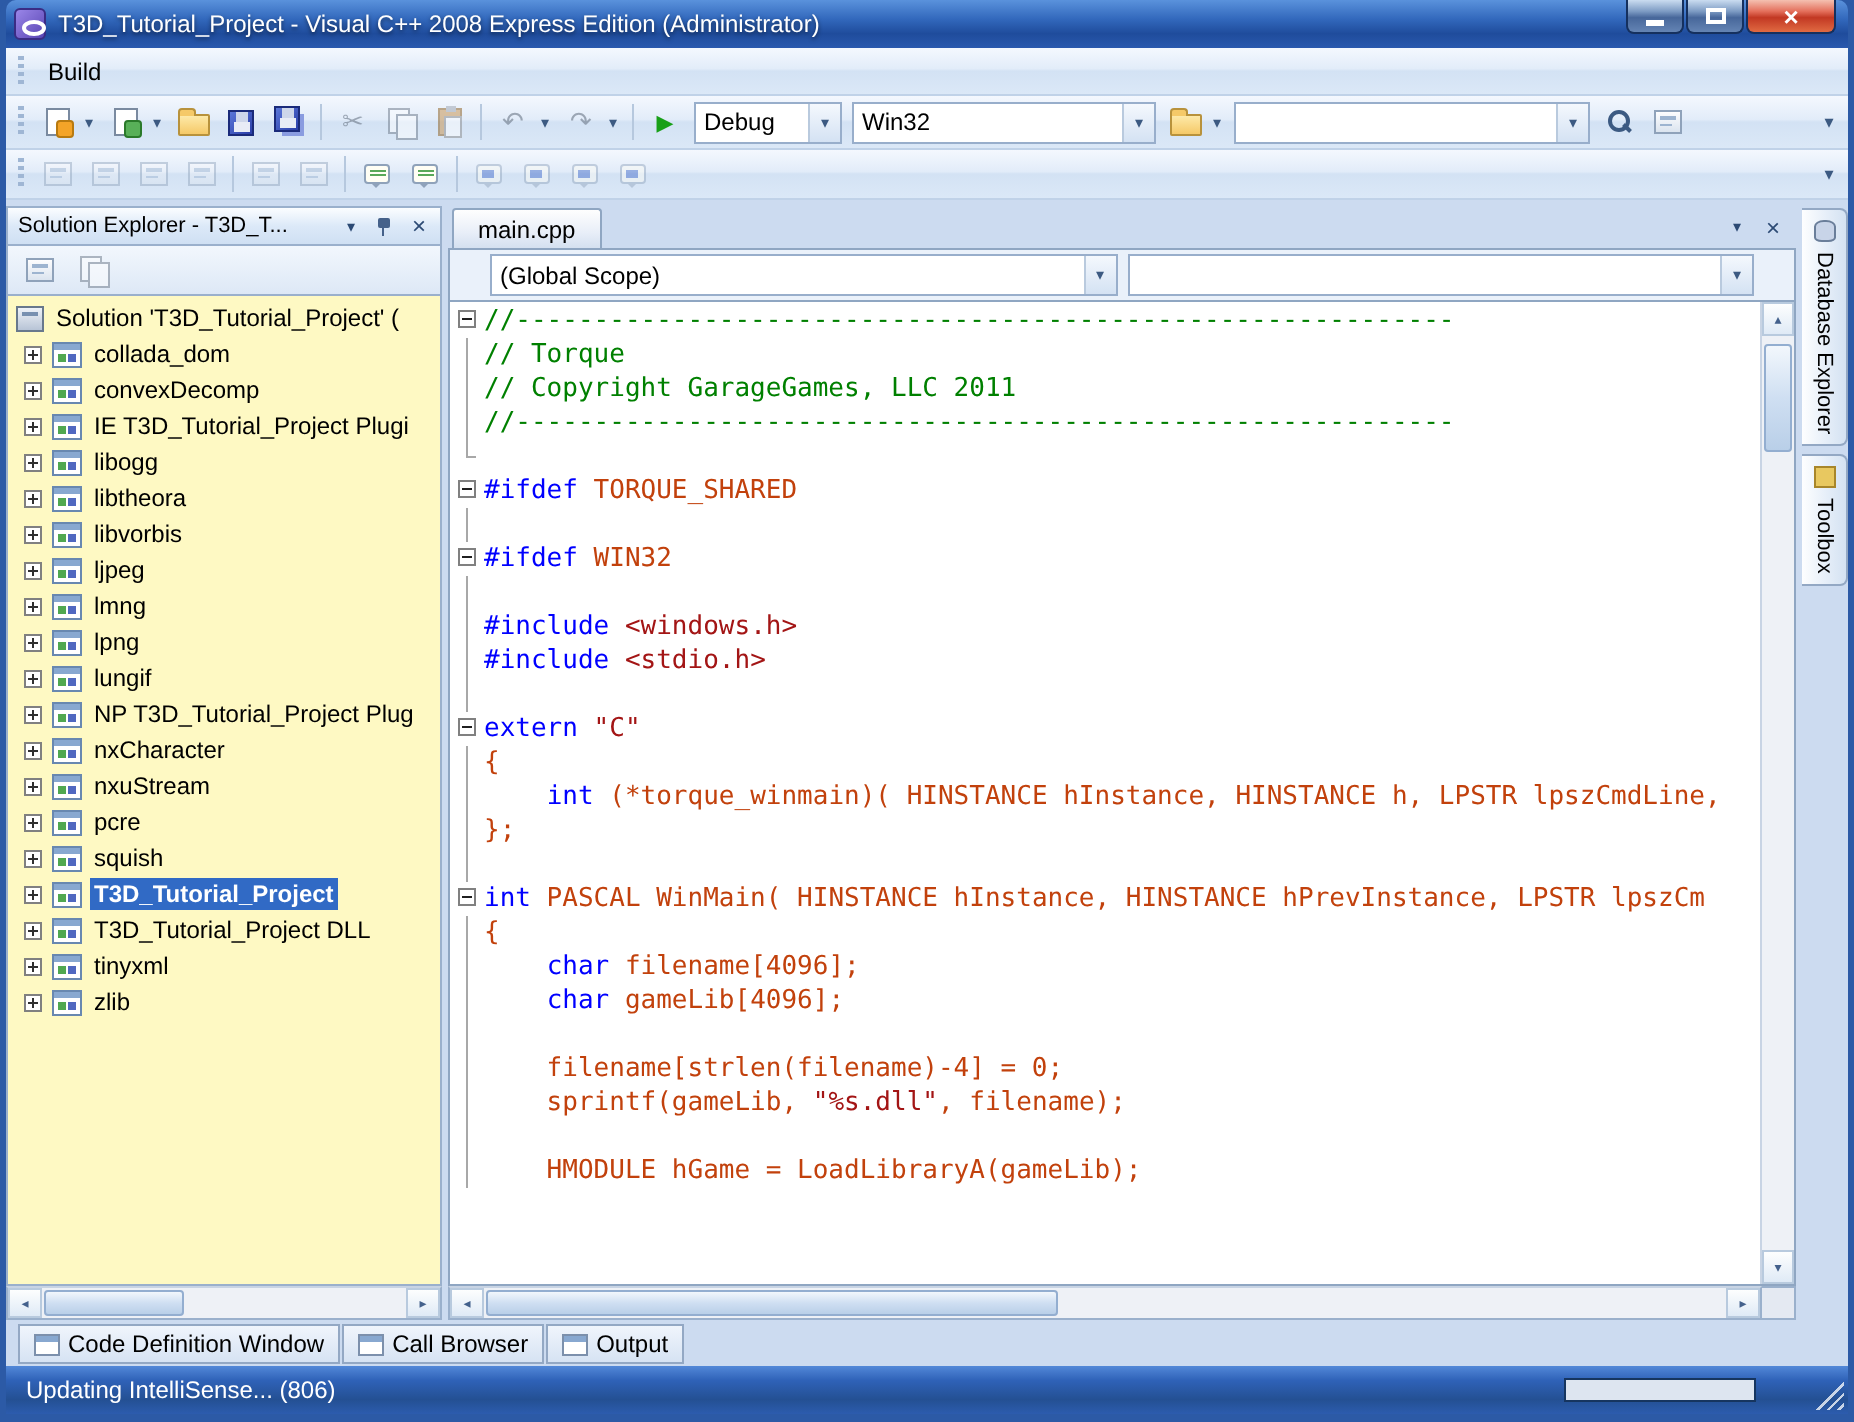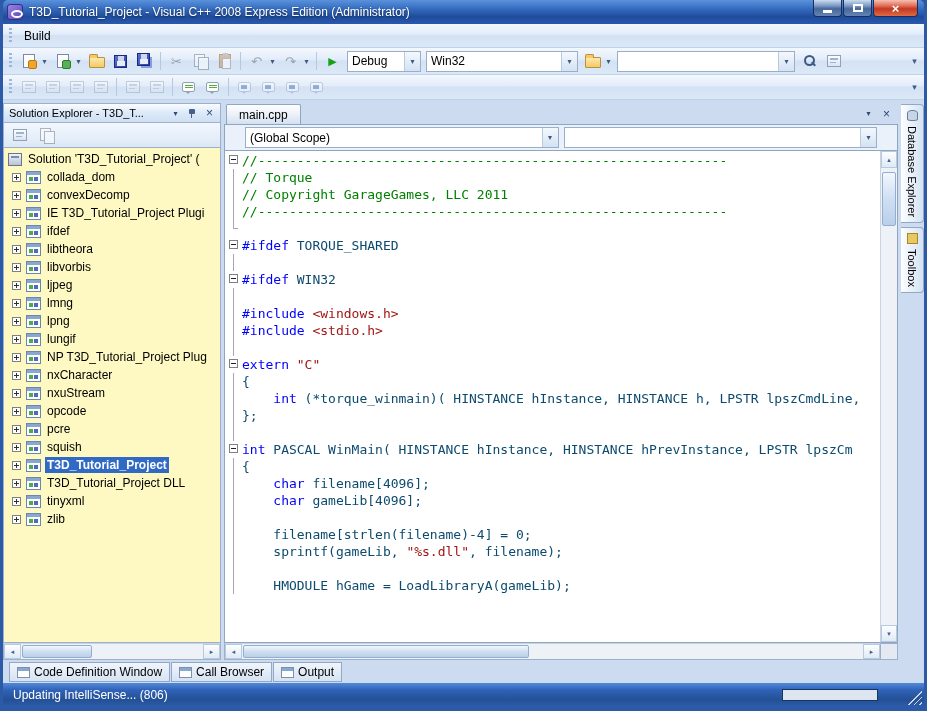--- a/index.html
+++ b/index.html
@@ -129,21 +129,21 @@
 .code-wrap{flex:1;display:flex;border:1px solid #8fa6c2;border-top:none;background:#fff;min-height:0;}
 .code-area{flex:1;overflow:hidden;padding-top:1px;min-width:0;}
 .code-line{height:17px;display:flex;}
 .fold-col{width:17px;flex:none;position:relative;}
 .fold-col.fold-line::before{content:"";position:absolute;left:8px;top:0;bottom:0;width:1px;background:#a8a8a8;}
 .fold-col.fold-end::before{content:"";position:absolute;left:8px;top:0;height:9px;width:1px;background:#a8a8a8;}
 .fold-col.fold-end::after{content:"";position:absolute;left:8px;top:8px;width:5px;height:1px;background:#a8a8a8;}
 .fold-box{position:absolute;left:4px;top:3px;width:9px;height:9px;border:1px solid #808080;background:#fff;}
 .fold-box::before{content:"";position:absolute;left:1px;top:3px;width:5px;height:1px;background:#202020;}
 .code-text{font-family:"DejaVu Sans Mono","Liberation Mono",monospace;font-size:13px;line-height:17px;white-space:pre;}
-.tok-c{color:#008000;}.tok-k{color:#0000ff;}.tok-s{color:#a31515;}.tok-p{color:#0c4a6e;}
+.tok-c{color:#008000;}.tok-k{color:#0000ff;}.tok-s{color:#a31515;}.tok-p{color:#c2410c;}
 .vscroll{width:17px;flex:none;display:flex;flex-direction:column;background:#eef1f6;border-left:1px solid #c8d4e4;}
 .vscroll .sb-btn{height:17px;width:100%;}
 .editor-bottom{flex:none;display:flex;height:17px;}
 .editor-bottom .scrollbar.h{flex:1;}
 .sb-corner{width:17px;height:17px;background:#e4e9f2;border:1px solid #9ab0cc;border-left:none;flex:none;}
 
 
 .right-strip{width:23px;flex:none;display:flex;flex-direction:column;gap:4px;padding-top:1px;}
 .v-tab{background:linear-gradient(90deg,#fdfeff,#e4edf8 60%,#d4e2f2);border:1px solid #93a8c4;border-left:none;border-radius:0 4px 4px 0;display:flex;flex-direction:column;align-items:center;gap:5px;padding:5px 0;}
 .v-label{writing-mode:vertical-rl;font-size:11px;white-space:nowrap;}
@@ -338,21 +338,21 @@
             <span class="tree-label">convexDecomp</span>
           </div>
           <div class="tree-row child">
             <span class="plus-box"></span>
             <span class="proj-icon"></span>
             <span class="tree-label">IE T3D_Tutorial_Project Plugi</span>
           </div>
           <div class="tree-row child">
             <span class="plus-box"></span>
             <span class="proj-icon"></span>
-            <span class="tree-label">ifdef</span>
+            <span class="tree-label">libogg</span>
           </div>
           <div class="tree-row child">
             <span class="plus-box"></span>
             <span class="proj-icon"></span>
             <span class="tree-label">libtheora</span>
           </div>
           <div class="tree-row child">
             <span class="plus-box"></span>
             <span class="proj-icon"></span>
             <span class="tree-label">libvorbis</span>
@@ -384,25 +384,20 @@
           </div>
           <div class="tree-row child">
             <span class="plus-box"></span>
             <span class="proj-icon"></span>
             <span class="tree-label">nxCharacter</span>
           </div>
           <div class="tree-row child">
             <span class="plus-box"></span>
             <span class="proj-icon"></span>
             <span class="tree-label">nxuStream</span>
-          </div>
-          <div class="tree-row child">
-            <span class="plus-box"></span>
-            <span class="proj-icon"></span>
-            <span class="tree-label">opcode</span>
           </div>
           <div class="tree-row child">
             <span class="plus-box"></span>
             <span class="proj-icon"></span>
             <span class="tree-label">pcre</span>
           </div>
           <div class="tree-row child">
             <span class="plus-box"></span>
             <span class="proj-icon"></span>
             <span class="tree-label">squish</span>

